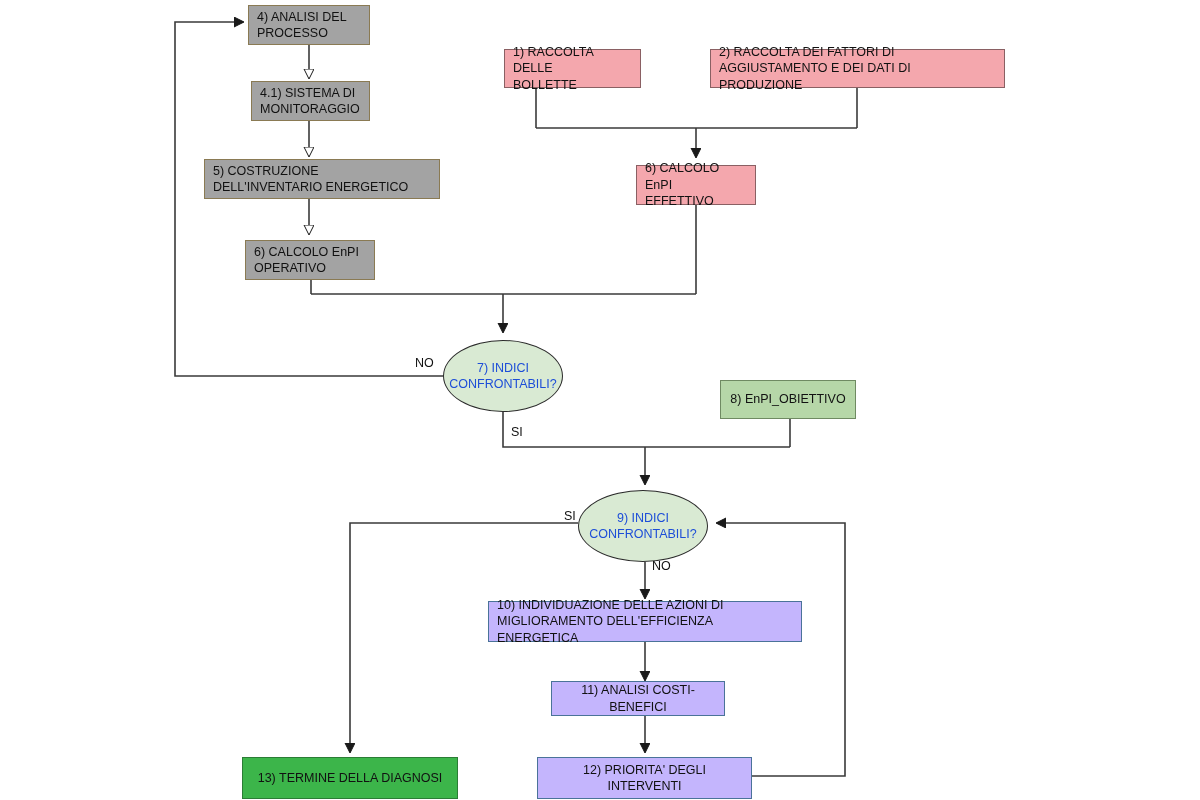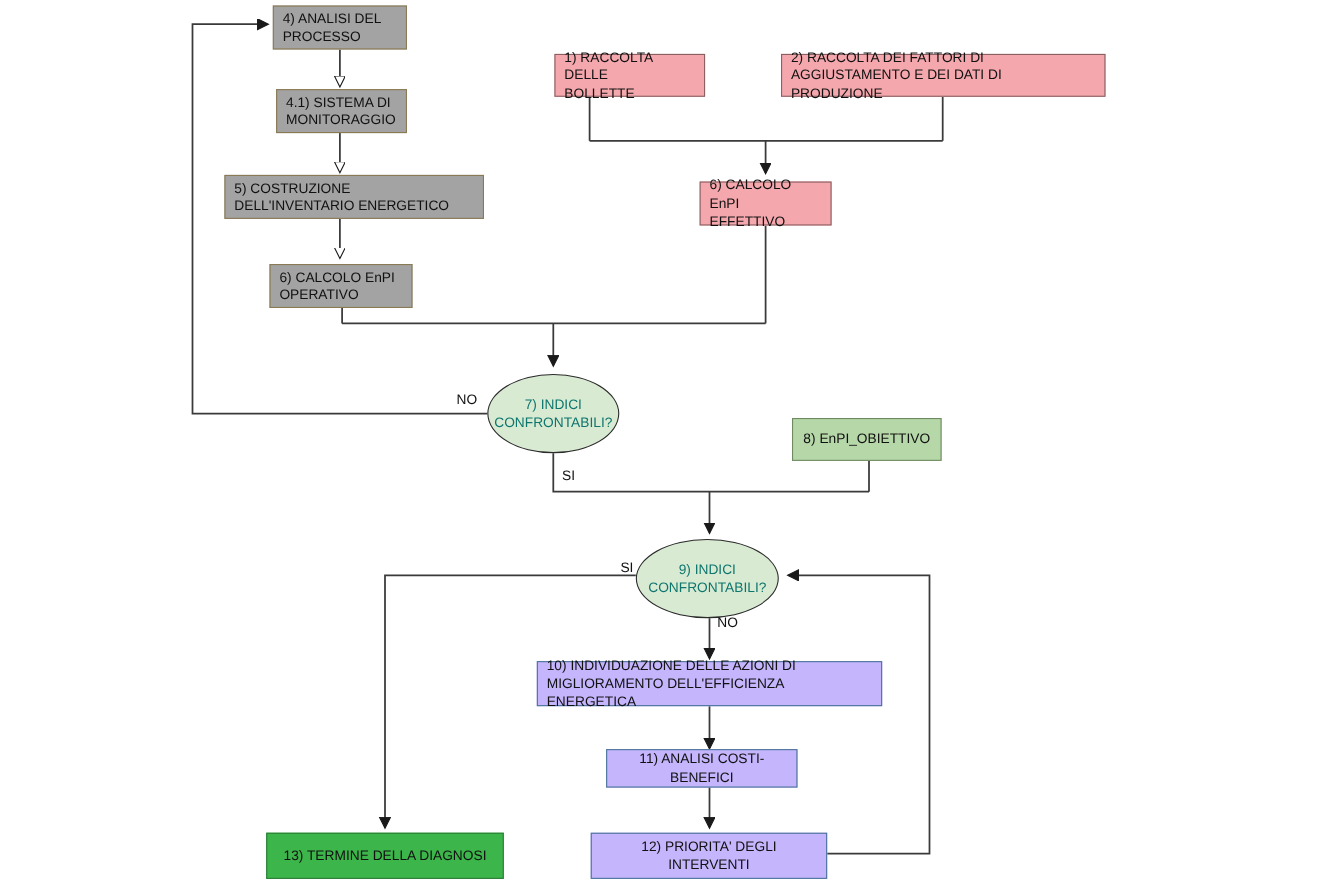--- a/index.html
+++ b/index.html
@@ -44,21 +44,21 @@
     box-sizing: border-box;
     display: flex;
     align-items: center;
     justify-content: center;
     text-align: center;
     border: 1.2px solid #2b2b2b;
     border-radius: 50%;
     background: #d9ead3;
     font-size: 12.5px;
     line-height: 1.32;
-    color: #0f766e;
+    color: #1d4ed8;
     white-space: pre-line;
   }
   .edge-label {
     position: absolute;
     font-size: 12.5px;
     color: #111111;
     background: transparent;
     white-space: nowrap;
   }
   .c-yellow { background: #a3a3a3; border-color: #8a7a53; }

